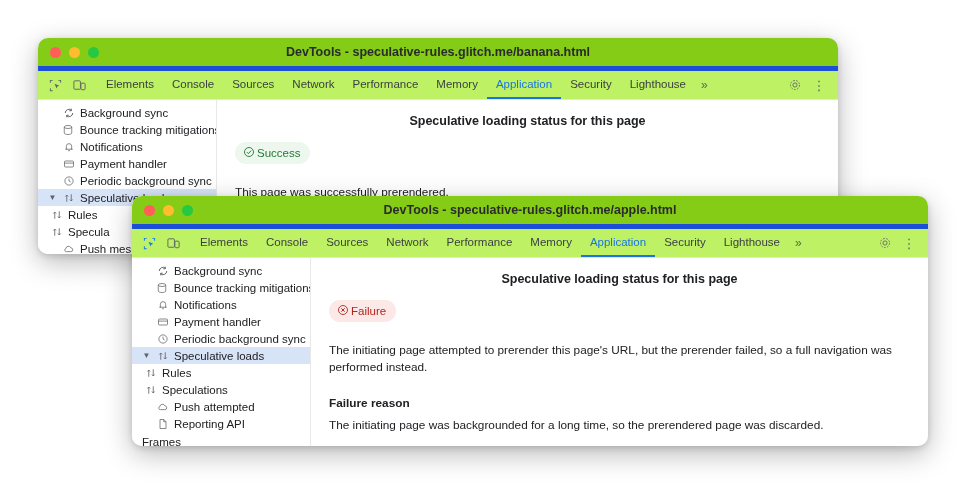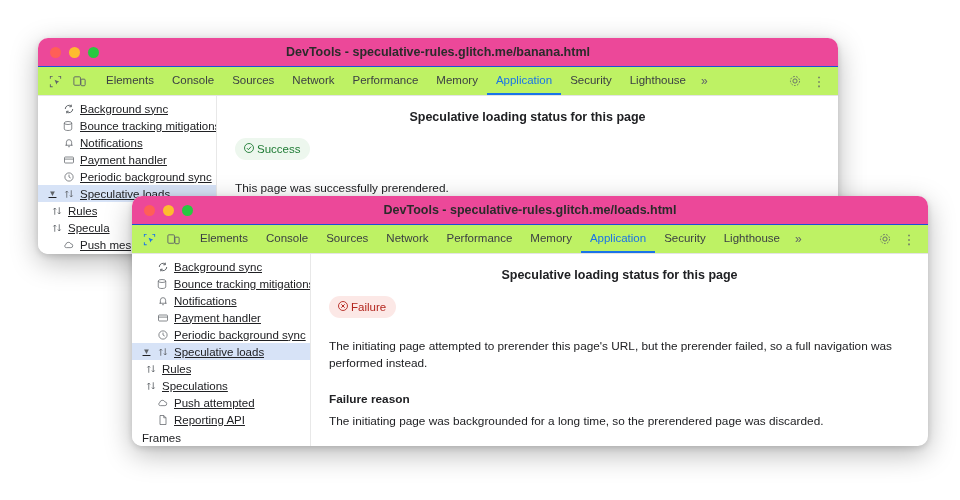--- a/index.html
+++ b/index.html
@@ -21,22 +21,22 @@
   
   .window {
     position: absolute;
     background: #ffffff;
     border-radius: 10px;
     box-shadow: 0 8px 28px rgba(0,0,0,0.28), 0 2px 6px rgba(0,0,0,0.14);
     overflow: hidden;
   }
   .titlebar {
     height: 28px;
-    background: #ec4899;
-    border-bottom: 1px solid #1d4ed8;
+    background: #84cc16;
+    border-bottom: 5px solid #1d4ed8;
     display: flex;
     align-items: center;
     position: relative;
   }
   .traffic {
     display: flex;
     gap: 8px;
     padding-left: 12px;
     align-items: center;
   }
@@ -116,21 +116,20 @@
     overflow: hidden;
     position: relative;
   }
   .tree-item {
     display: flex;
     align-items: center;
     height: 17px;
     padding-left: 10px;
     gap: 5px;
     white-space: nowrap;
-    text-decoration: underline;
   }
   .tree-item.indent1 { padding-left: 12px; }
   .tree-item.selected { background: #d7e3f7; }
   .tw {
     width: 9px;
     font-size: 8px;
     color: #5f6368;
     display: inline-block;
     text-align: center;
   }
@@ -367,21 +366,21 @@
     </div>
   </div>
 
   <div class="window" id="window-front">
     <div class="titlebar">
       <div class="traffic">
         <span class="dot red"></span>
         <span class="dot yellow"></span>
         <span class="dot green"></span>
       </div>
-      <div class="win-title">DevTools - speculative-rules.glitch.me/loads.html</div>
+      <div class="win-title">DevTools - speculative-rules.glitch.me/apple.html</div>
     </div>
 
     <div class="toolbar">
       <div class="tb-icons">
         <span class="tb-icon">
           <svg width="15" height="15" viewBox="0 0 16 16">
               <path d="M2 2h3v1H3v2H2V2zm9 0h3v3h-1V3h-2V2zM2 11h1v2h2v1H2v-3z" fill="#1a73e8"></path>
               <path d="M7 6l5 2.2-2 .8-.9 2.2L7 6z" fill="#1a73e8"></path>
             </svg>
         </span>

